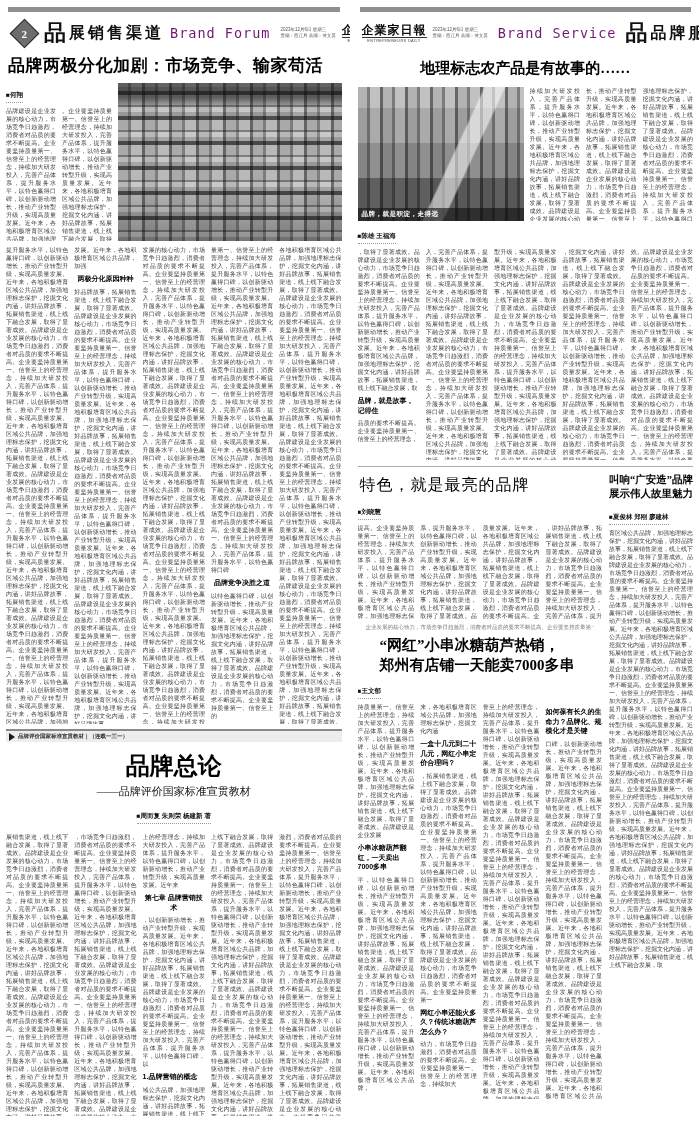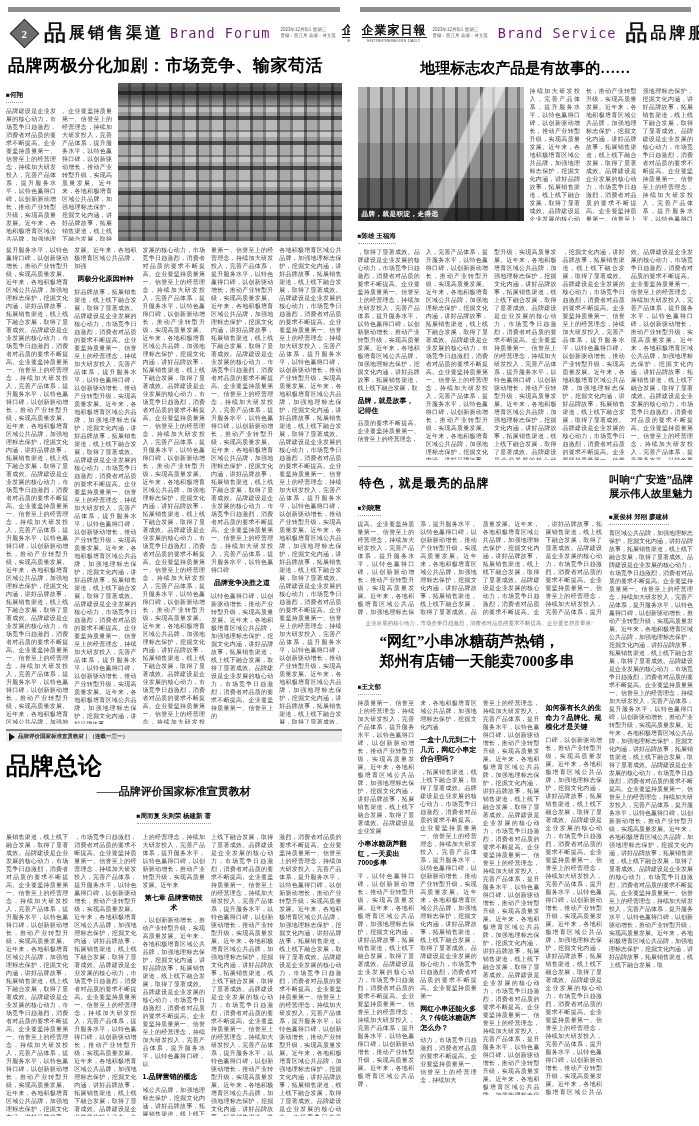--- a/index.html
+++ b/index.html
@@ -48,29 +48,29 @@
       linear-gradient(180deg,#dcdcdc 0 16%,#c2c2c2 16% 42%,#a3a3a3 42% 68%,#6c6c6c 68% 100%),
       repeating-linear-gradient(90deg,#cfcfcf 0 9px,#8f8f8f 9px 12px,#e0e0e0 12px 22px,#767676 22px 25px);
     background-blend-mode:normal,multiply,normal;}
   .photoCaption{position:absolute;left:0;right:0;bottom:0;background:rgba(15,15,15,.6);color:#fff;font-size:6.5px;font-weight:bold;padding:2px 4px;letter-spacing:.5px;}
   .heroR{display:flex;gap:6px;height:134px;overflow:hidden;margin-bottom:3px;}
 
   .ruleStrip{border-top:2px solid #8a8a8a;margin-top:5px;background:#ededed;height:11px;display:flex;align-items:center;padding:0 3px;gap:3px;}
   .tri{width:0;height:0;border-top:4px solid transparent;border-bottom:4px solid transparent;border-left:6px solid #1a1a1a;flex:0 0 auto;}
   .stripTxt{font-size:5.5px;color:#333;font-weight:bold;}
 
-  .serialTitle{font-family:"Liberation Serif",serif;font-weight:bold;font-size:24px;text-align:left;color:#000;margin:8px 0 2px 0;}
-  .serialSub{font-family:"Liberation Serif",serif;font-weight:bold;font-size:11px;text-align:center;color:#111;margin:0 0 5px 0;}
+  .serialTitle{font-family:"Liberation Serif",serif;font-weight:bold;font-size:24px;text-align:center;color:#000;margin:8px 0 2px 0;}
+  .serialSub{font-family:"Liberation Serif",serif;font-weight:normal;font-size:11px;text-align:center;color:#111;margin:0 0 5px 0;}
   .serialBy{text-align:center;margin-bottom:5px;}
 
   .midRule{border-top:1px solid #aaa;margin:6px 0;}
   .bottomRow{display:flex;gap:7px;overflow:hidden;}
   .bmain{flex:1;overflow:hidden;}
   .aside{width:84px;flex:0 0 auto;overflow:hidden;}
-  .featHead{font-family:"Liberation Serif",serif;font-weight:bold;font-size:12px;color:#000;margin:2px 0 4px 2px;letter-spacing:1px;}
+  .featHead{font-family:"Liberation Serif",serif;font-weight:normal;font-size:16px;color:#000;margin:2px 0 4px 2px;letter-spacing:1px;}
   .thHead{font-family:"Liberation Serif",serif;font-weight:bold;font-size:15px;color:#000;line-height:20px;margin-left:22px;}
   .railHead{font-family:"Liberation Serif",serif;font-weight:bold;font-size:10.5px;color:#000;line-height:14px;text-align:center;white-space:nowrap;}
   .tinyCenter{font-size:5.5px;color:#777;text-align:center;overflow:hidden;white-space:nowrap;margin:4px 8px;}
 </style>
 </head>
 <body>
 
 <div class="paper">
 
   <div class="page left">

